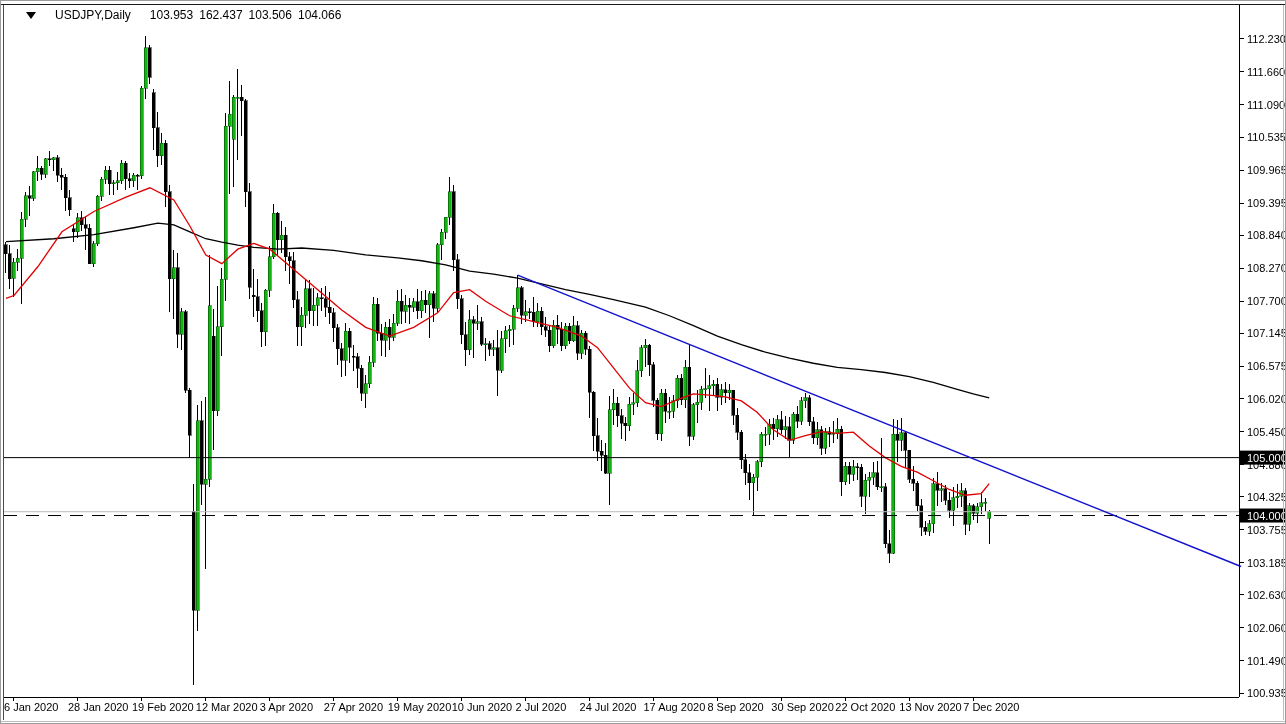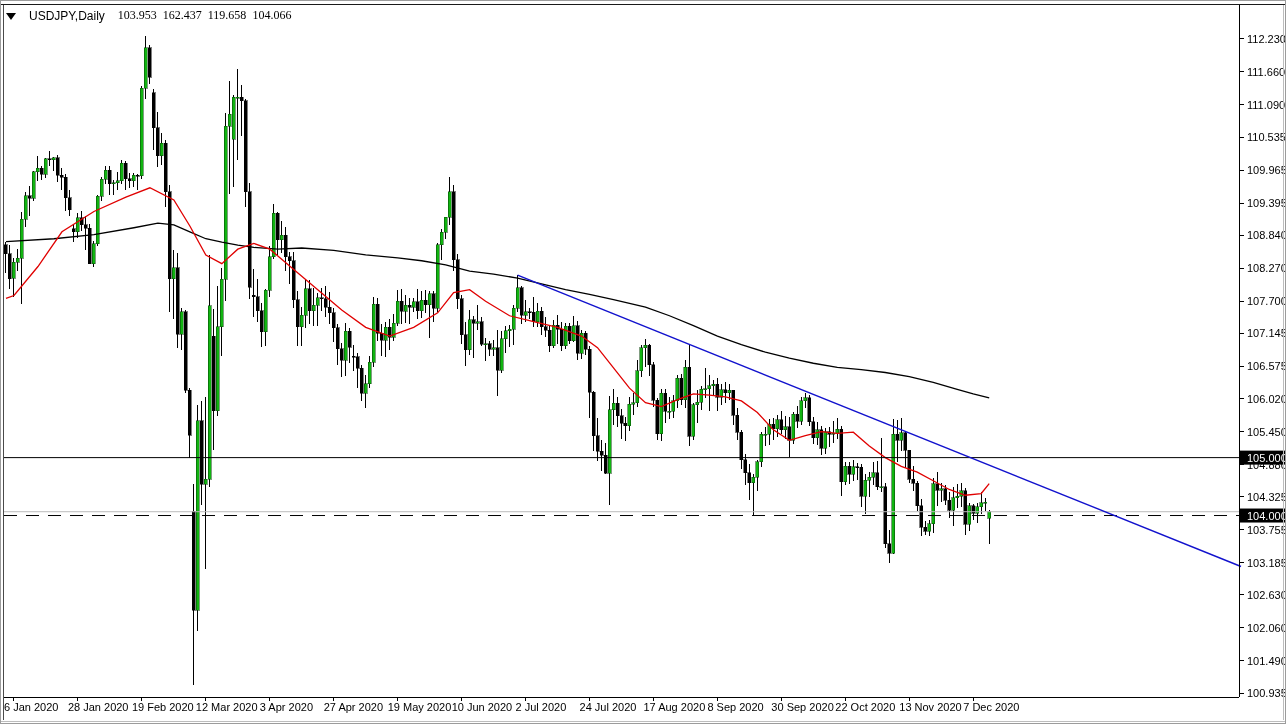--- a/index.html
+++ b/index.html
@@ -1,23 +1,23 @@
 <!DOCTYPE html>
 <html><head>
 <meta charset="utf-8">
 <style>
   html,body{margin:0;padding:0;background:#f0f0f0;font-family:"Liberation Sans",sans-serif;}
   .chart-window{position:relative;width:1286px;height:724px;background:#ffffff;overflow:hidden;}
   svg{position:absolute;left:0;top:0;}
   svg text{font-family:"Liberation Sans",sans-serif;}
-  .quote-bar{position:absolute;left:6px;top:8px;display:flex;align-items:center;gap:13px;
+  .quote-bar{position:absolute;left:26px;top:8px;display:flex;align-items:center;gap:19px;
              font-size:12px;color:#000;white-space:nowrap;z-index:5;}
   .tri{width:0;height:0;border-left:5px solid transparent;border-right:5px solid transparent;
        border-top:7px solid #000;display:inline-block;margin-top:1px;}
-  .qvals{display:flex;gap:6px;font-family:Liberation Serif, serif;}
+  .qvals{display:flex;gap:6px;}
 </style>
 </head>
 <body>
 
 <div class="chart-window">
   <svg id="chart" width="1286" height="724" viewBox="0 0 1286 724">
       <g shape-rendering="crispEdges">
         <line x1="5.998381877022654" y1="241.640333362271" x2="5.998381877022654" y2="272.90867262783263" stroke="#000000" stroke-width="1"></line>
         <rect x="4.498381877022654" y="244.5355499609339" width="3" height="9.26469311572248" fill="#000000" stroke="#000000" stroke-width="0.5"></rect>
         <line x1="9.995145631067961" y1="245.11459328066684" x2="9.995145631067961" y2="288.542842260613" stroke="#000000" stroke-width="1"></line>
@@ -622,17 +622,17 @@
         <line x1="1" y1="721.5" x2="1285" y2="721.5" stroke="#bdbdbd"></line>
         <line x1="1283.5" y1="5" x2="1283.5" y2="720" stroke="#bdbdbd"></line>
       </g>
     </svg>
   <div class="quote-bar">
     <span class="tri"></span>
     <span>USDJPY,Daily</span>
     <span class="qvals">
       <span>103.953</span>
       <span>162.437</span>
-      <span>119.658</span>
+      <span>103.506</span>
       <span>104.066</span>
     </span>
   </div>
 </div>
 
 </body></html>

